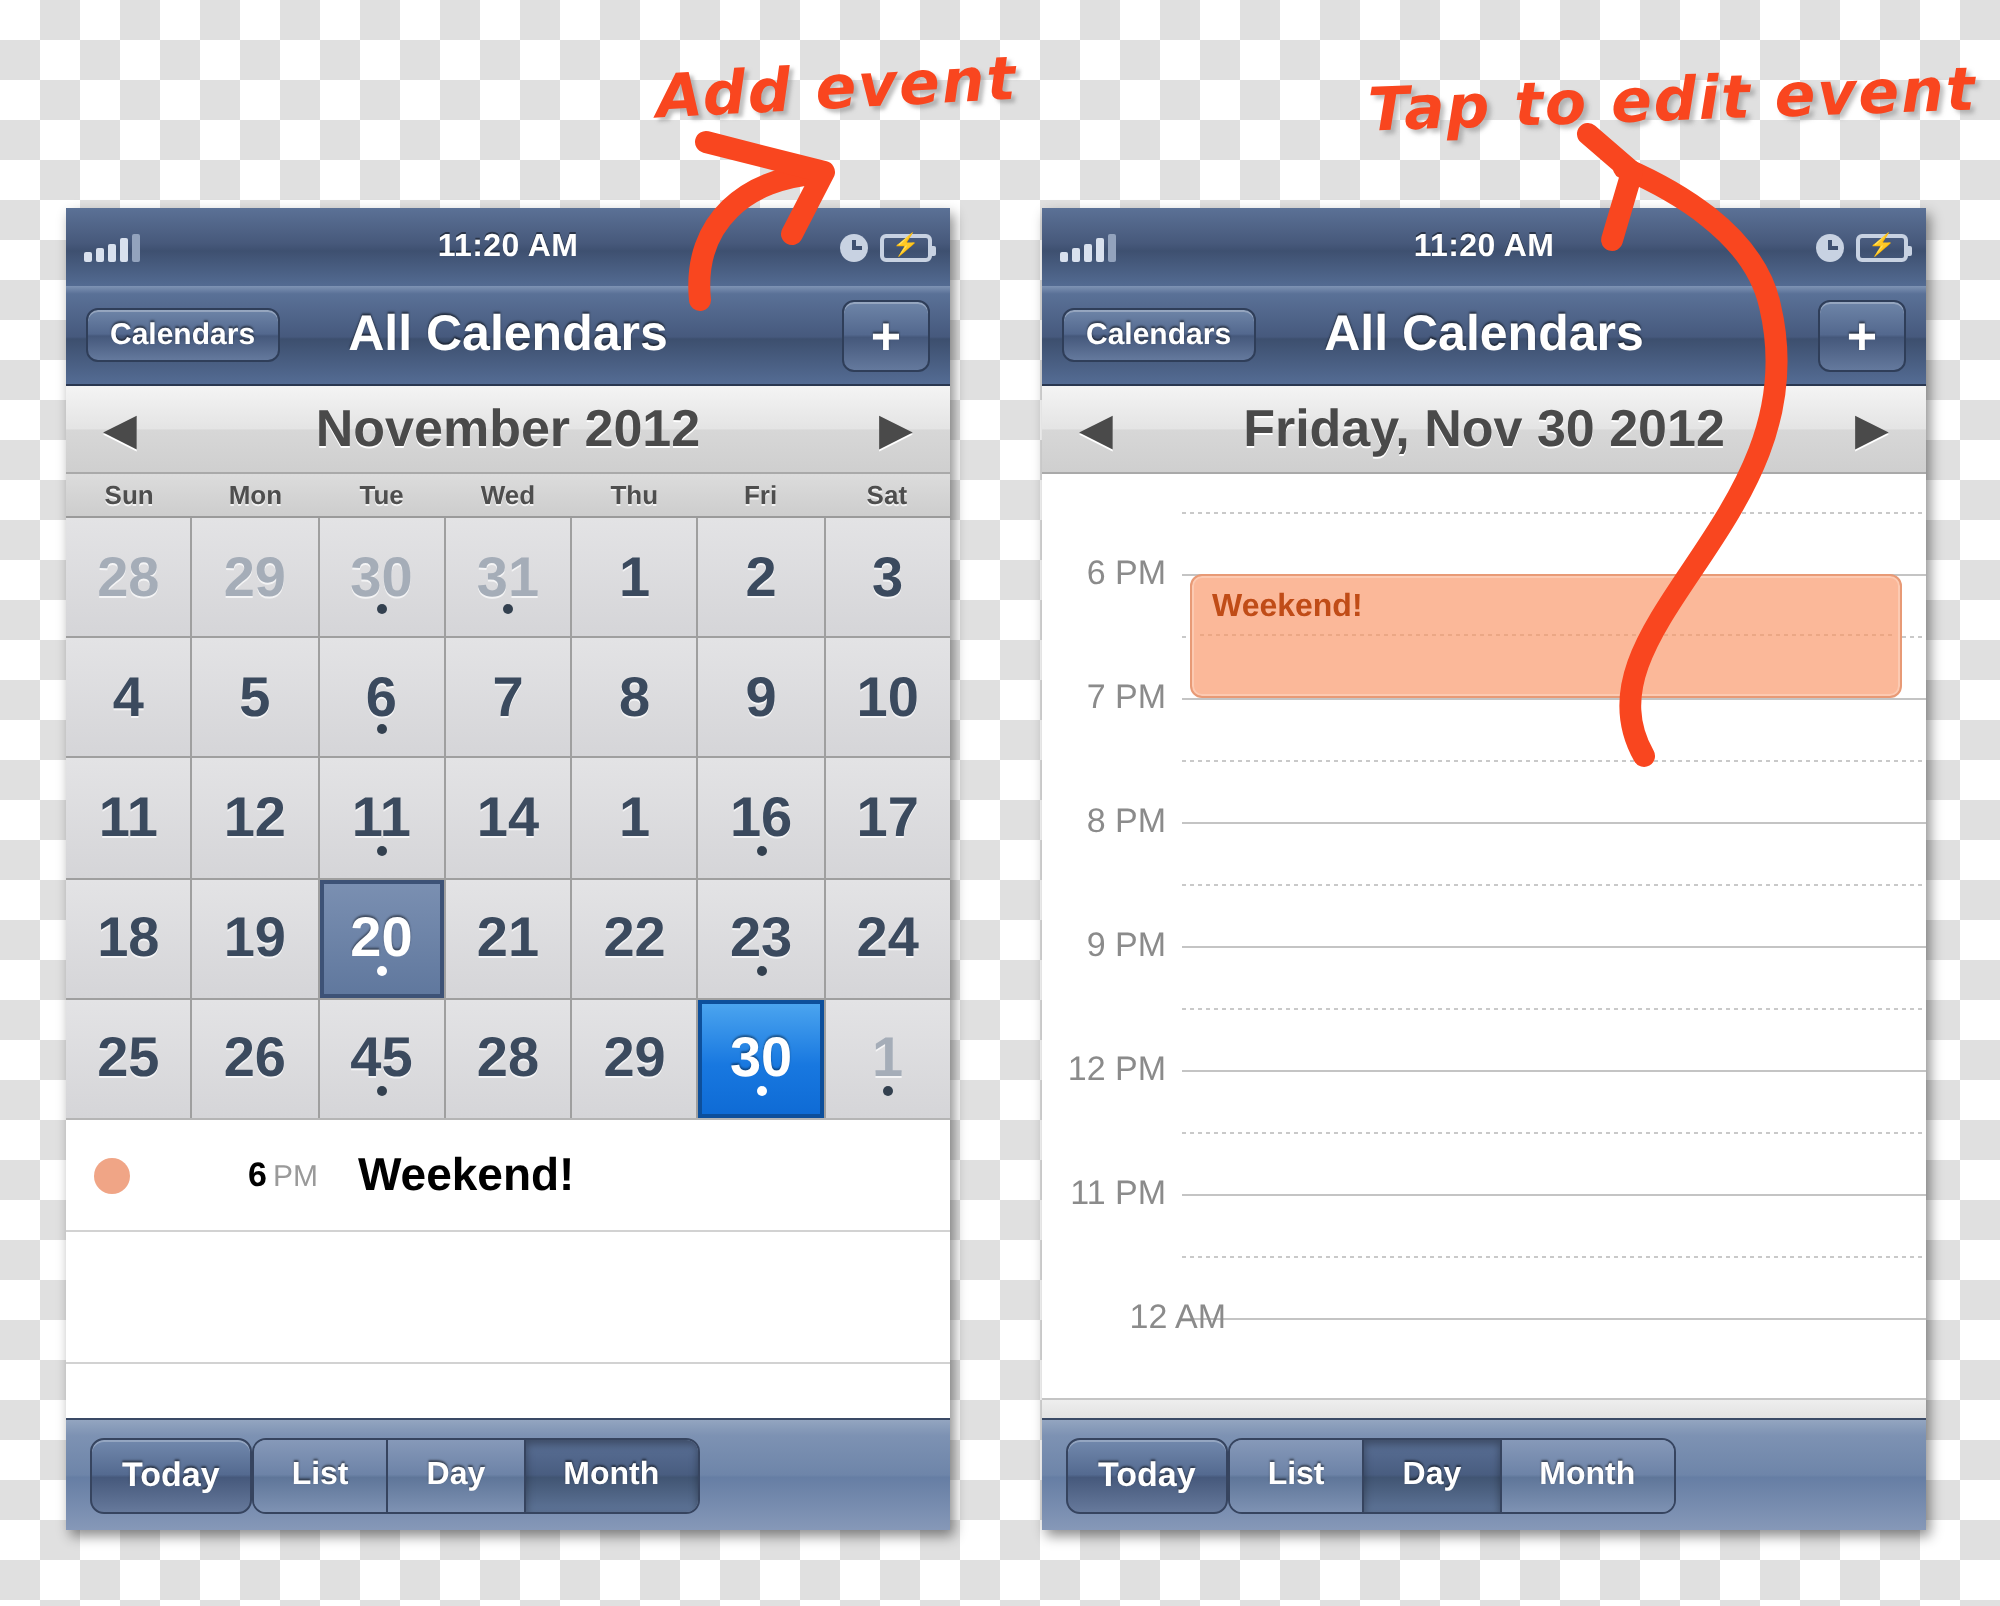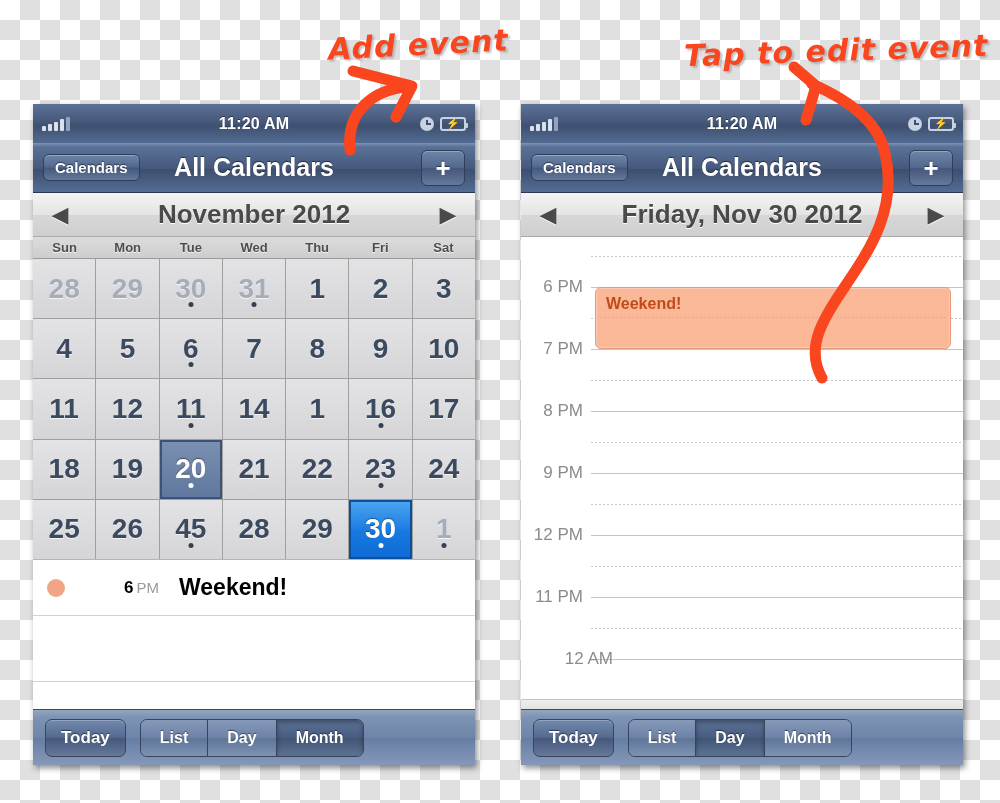--- a/index.html
+++ b/index.html
@@ -204,21 +204,21 @@
   .event-title {
     margin-left: 20px; font-size: 23px; font-weight:bold; color:#000;
   }
   .event-empty { height: 66px; border-bottom: 1px solid #d2d2d2; }
 
   
   .tabbar {
     height: 56px;
     background: linear-gradient(to bottom, #93a5c0 0%, #7d92b3 14%, #6e85a9 50%, #667ea4 52%, #8698b8 100%);
     border-top: 1px solid #3a4a66;
-    display:flex; align-items:center; padding: 17px 12px; gap: 14px;
+    display:flex; align-items:center; padding: 17px 12px; 
     flex: 0 0 auto;
   }
   .today-btn {
     background: linear-gradient(to bottom, #7289ad 0%, #546a90 48%, #46597c 52%, #66799b 100%);
     border: 1px solid #36445f; border-radius: 7px;
     color:#fff; font-size:17px; font-weight:bold;
     padding: 8px 15px;
     text-shadow: 0 -1px 1px rgba(0,0,0,.5);
     box-shadow: inset 0 1px 0 rgba(255,255,255,.25);
     cursor:pointer;

